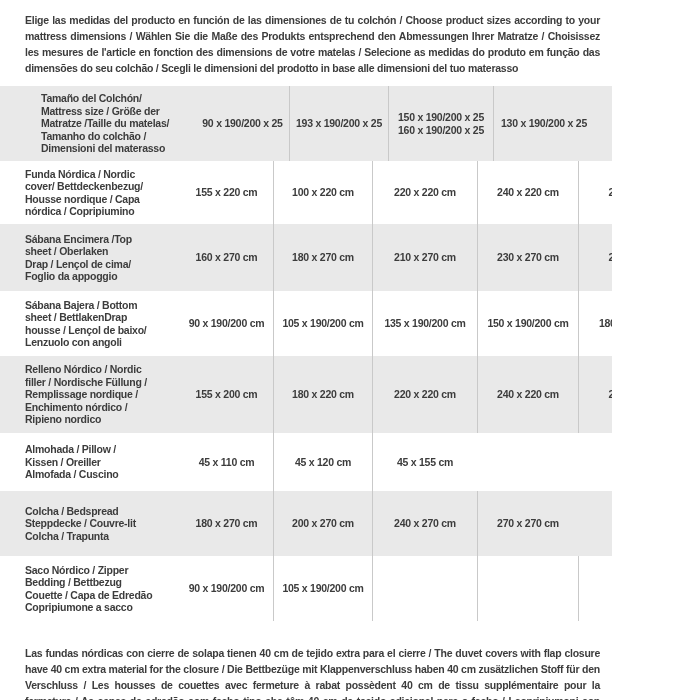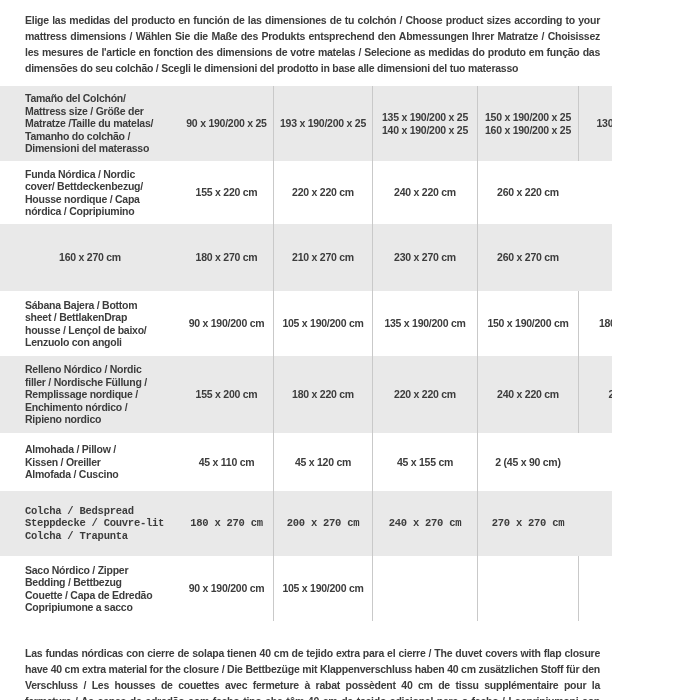--- a/index.html
+++ b/index.html
@@ -35,27 +35,27 @@
   .size-table {
     width: 700px;
   }
   .row {
     display: grid;
     grid-template-columns: 180px 93px 99px 105px 101px 1fr;
     align-items: stretch;
   }
   .row:nth-child(odd) { background: #e9e9e9; }
   .row:nth-child(even) { background: #ffffff; }
-  .row:nth-child(1) { min-height: 75px; }
+  .row:nth-child(1) { min-height: 75px; padding-left: 16px; }
   .row:nth-child(2) { min-height: 63px; }
   .row:nth-child(3) { min-height: 67px; }
   .row:nth-child(4) { min-height: 65px; }
   .row:nth-child(5) { min-height: 77px; }
   .row:nth-child(6) { min-height: 58px; }
-  .row:nth-child(7) { min-height: 65px; font-family: Liberation Mono, monospace; }
+  .row:nth-child(7) { min-height: 65px; }
   .row:nth-child(8) { min-height: 65px; }
   .cell {
     display: flex;
     align-items: center;
     justify-content: center;
     font-weight: bold;
     font-size: 10.5px;
     letter-spacing: -0.25px;
     line-height: 13px;
     text-align: center;
@@ -84,39 +84,42 @@
   <div class="size-table">
 
     <div class="row">
       <div class="cell label">Tamaño del Colchón/
 Mattress size / Größe der
 Matratze /Taille du matelas/
 Tamanho do colchão /
 Dimensioni del materasso</div>
       <div class="cell">90 x 190/200 x 25</div>
       <div class="cell">193 x 190/200 x 25</div>
-      <div class="cell">135 x 190/200 x 25
-140 x 190/200 x 25</div>
       <div class="cell">150 x 190/200 x 25
 160 x 190/200 x 25</div>
       <div class="cell">130 x 190/200 x 25</div>
     </div>
 
     <div class="row">
       <div class="cell label">Funda Nórdica /  Nordic
 cover/ Bettdeckenbezug/
 Housse nordique  / Capa
 nórdica / Copripiumino</div>
       <div class="cell">155 x 220 cm</div>
+      <div class="cell">100 x 220 cm</div>
       <div class="cell">220 x 220 cm</div>
       <div class="cell">240 x 220 cm</div>
       <div class="cell">260 x 220 cm</div>
     </div>
 
     <div class="row">
+      <div class="cell label">Sábana Encimera /Top
+sheet / Oberlaken
+Drap / Lençol de cima/
+Foglio da appoggio</div>
       <div class="cell">160 x 270 cm</div>
       <div class="cell">180 x 270 cm</div>
       <div class="cell">210 x 270 cm</div>
       <div class="cell">230 x 270 cm</div>
       <div class="cell">260 x 270 cm</div>
     </div>
 
     <div class="row">
       <div class="cell label">Sábana Bajera / Bottom
 sheet / BettlakenDrap
@@ -142,21 +145,20 @@
       <div class="cell">260 x 220 cm</div>
     </div>
 
     <div class="row">
       <div class="cell label">Almohada  / Pillow /
 Kissen / Oreiller
 Almofada / Cuscino</div>
       <div class="cell">45 x 110 cm</div>
       <div class="cell">45 x 120 cm</div>
       <div class="cell">45 x 155 cm</div>
-      <div class="cell">2 (45 x 90 cm)</div>
     </div>
 
     <div class="row">
       <div class="cell label">Colcha / Bedspread
 Steppdecke / Couvre-lit
 Colcha / Trapunta</div>
       <div class="cell">180 x 270 cm</div>
       <div class="cell">200 x 270 cm</div>
       <div class="cell">240 x 270 cm</div>
       <div class="cell">270 x 270 cm</div>

